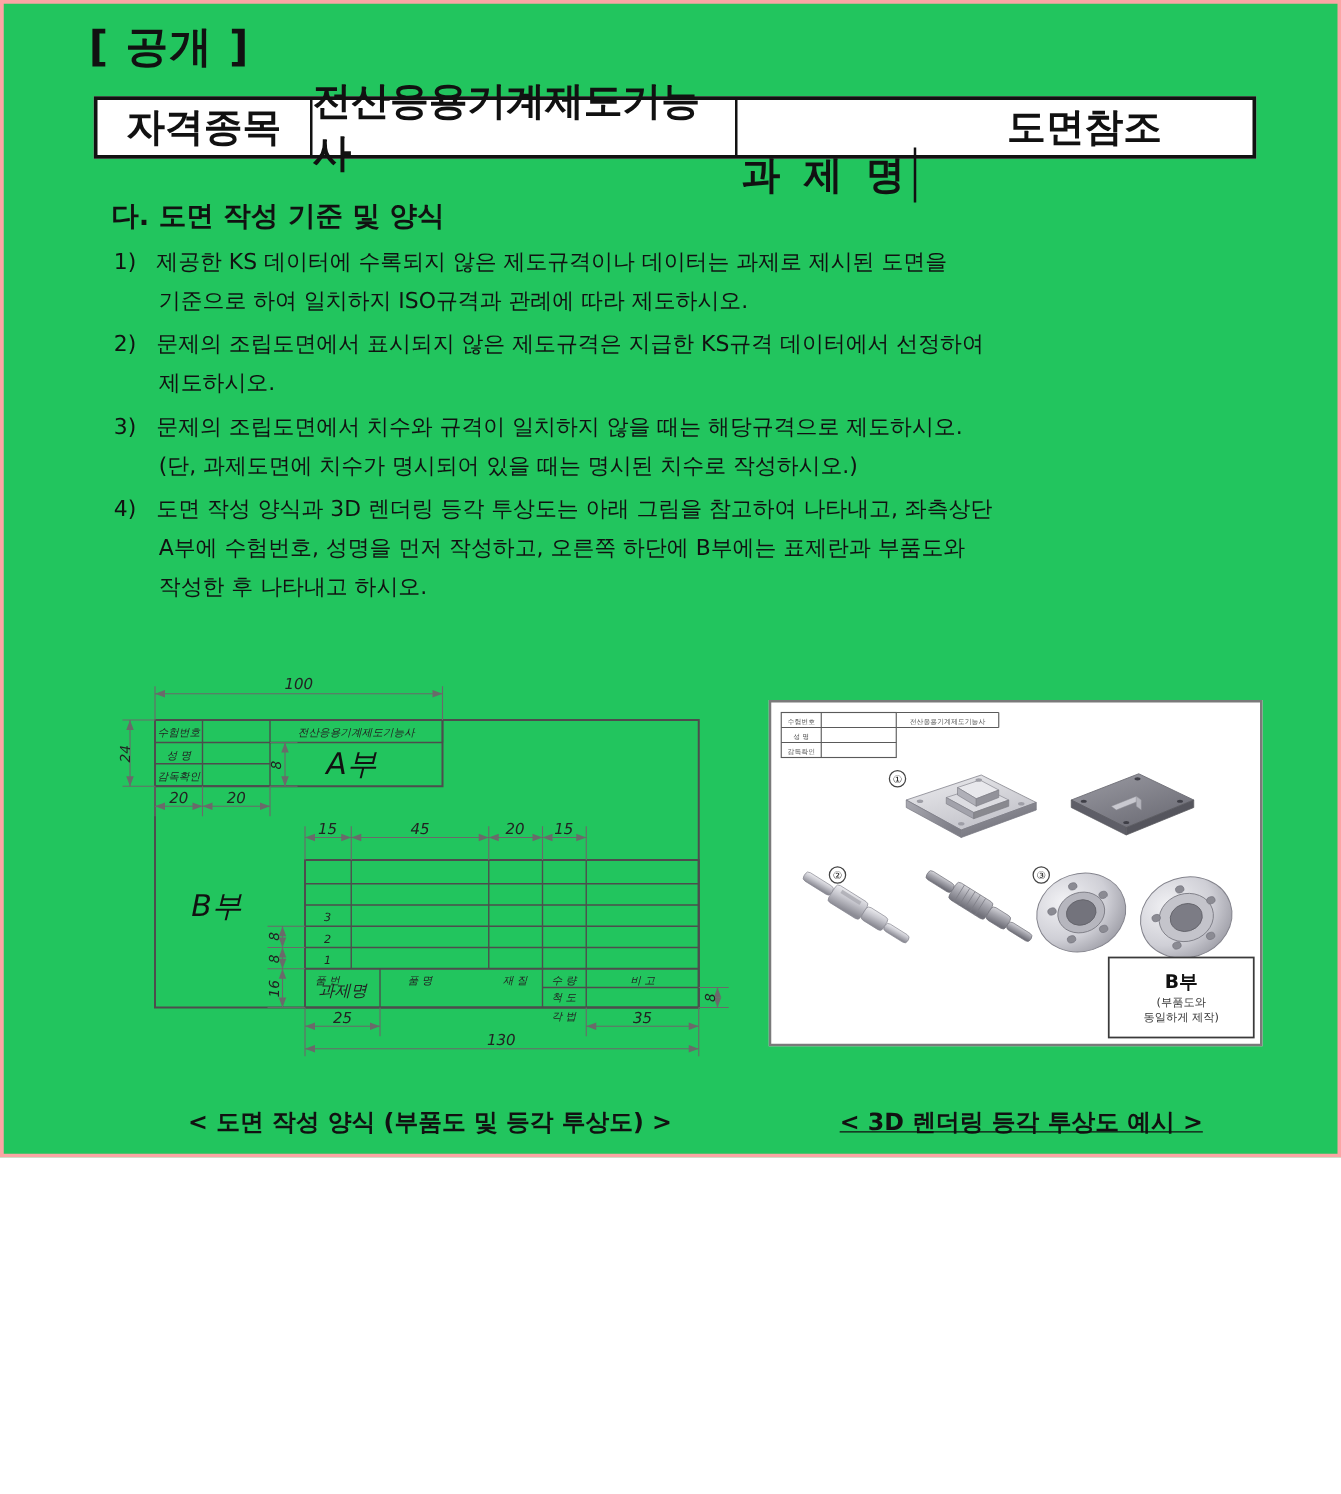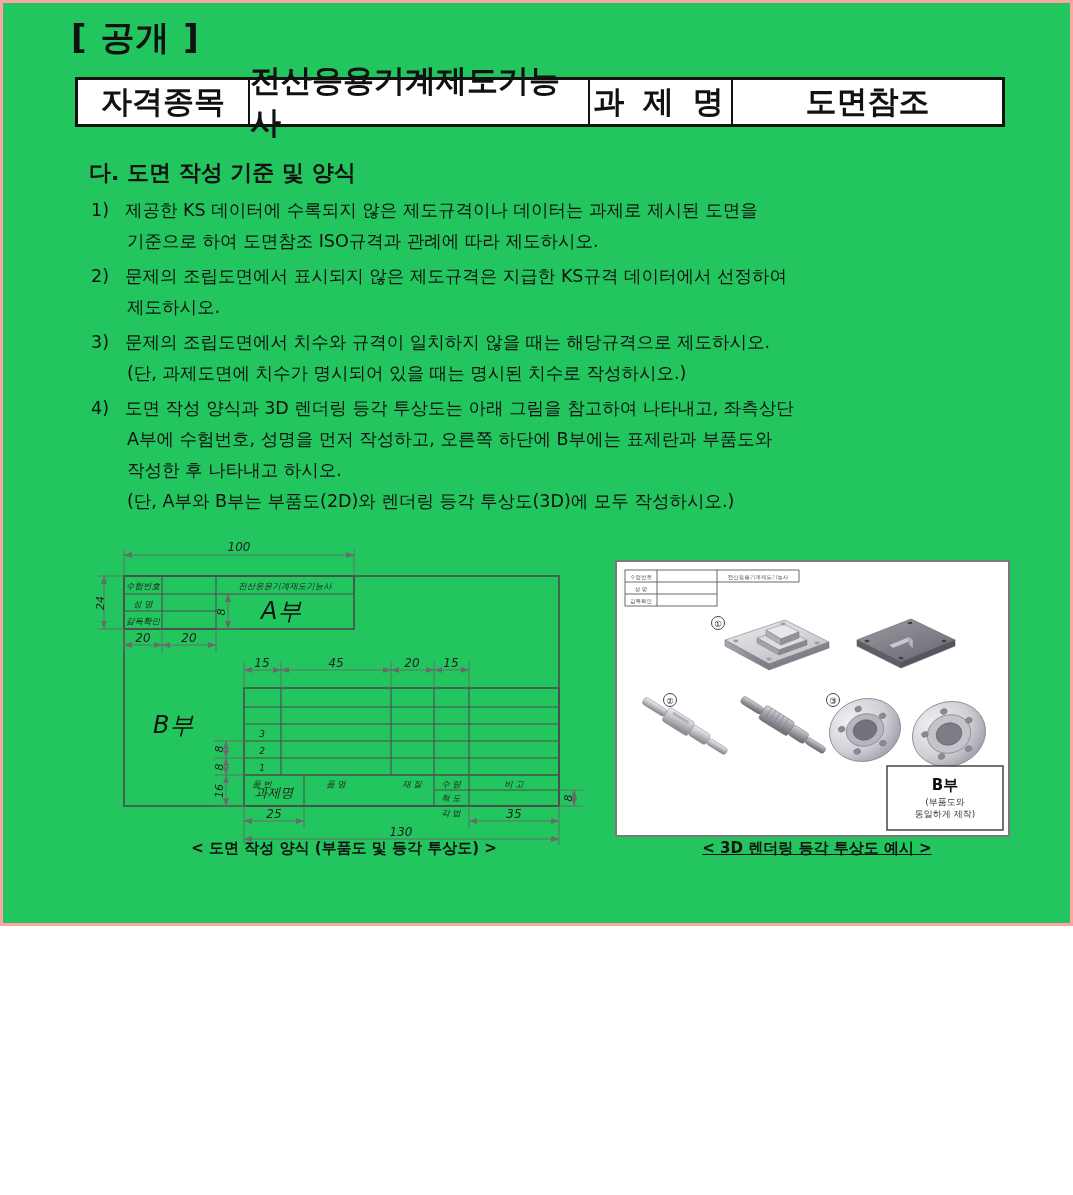--- a/index.html
+++ b/index.html
@@ -48,21 +48,21 @@
     font-size: 31px;
     font-weight: bold;
     color: #111;
     border-right: 2px solid #111;
     box-sizing: border-box;
     height: 100%;
   }
   .hdr-cell:last-child { border-right: none; }
   .hdr-c0 { width: 172px; }
   .hdr-c1 { width: 340px; }
-  .hdr-c2 { width: 143px; letter-spacing: 4px; }
+  .hdr-c2 { width: 143px; letter-spacing: 4px; margin-top: 38px; }
   .hdr-c3 { flex: 1; }
 
   
   .sec-title {
     position: absolute;
     left: 86px;
     top: 155px;
     font-size: 22px;
     font-weight: bold;
     color: #111;
@@ -109,24 +109,24 @@
     left: 612px;
     top: 557px;
     width: 395px;
     height: 277px;
     border: 2px solid #7a7a7a;
     box-sizing: border-box;
     background: #fff;
   }
   .cap {
     position: absolute;
-    font-size: 15px;
+    font-size: 19px;
     font-weight: bold;
     color: #111;
-    top: 836px;
+    top: 882px;
   }
   .cap-left  { left: 96px;  width: 490px; text-align: center; }
   .cap-right { left: 628px; width: 372px; text-align: center; text-decoration: underline; }
 
   svg { display: block; }
   text { font-family: "DejaVu Sans", "Liberation Sans", sans-serif; }
 </style>
 </head>
 <body>
 
@@ -142,21 +142,21 @@
   </div>
 
   <div class="sec-title">다. 도면 작성 기준 및 양식</div>
 
   <div class="items">
 
     <div class="item">
       <div class="item-num">1)</div>
       <div class="item-lines">
         <div class="line">제공한 KS 데이터에 수록되지 않은 제도규격이나 데이터는 과제로 제시된 도면을</div>
-        <div class="line indent">기준으로 하여 도면참조 ISO규격과 관례에 따라 제도하시오.</div>
+        <div class="line indent">기준으로 하여 일치하지 ISO규격과 관례에 따라 제도하시오.</div>
       </div>
     </div>
 
     <div class="item">
       <div class="item-num">2)</div>
       <div class="item-lines">
         <div class="line">문제의 조립도면에서 표시되지 않은 제도규격은 지급한 KS규격 데이터에서 선정하여</div>
         <div class="line indent">제도하시오.</div>
       </div>
     </div>
@@ -168,21 +168,20 @@
         <div class="line indent">(단, 과제도면에 치수가 명시되어 있을 때는 명시된 치수로 작성하시오.)</div>
       </div>
     </div>
 
     <div class="item">
       <div class="item-num">4)</div>
       <div class="item-lines">
         <div class="line">도면 작성 양식과 3D 렌더링 등각 투상도는 아래 그림을 참고하여 나타내고, 좌측상단</div>
         <div class="line indent">A부에 수험번호, 성명을 먼저 작성하고, 오른쪽 하단에 B부에는 표제란과 부품도와</div>
         <div class="line indent">작성한 후 나타내고 하시오.</div>
-        <div class="line indent">(단, A부와 B부는 부품도(2D)와 렌더링 등각 투상도(3D)에 모두 작성하시오.)</div>
       </div>
     </div>
 
   </div>
 
   <div class="fig-left">
     <svg width="512" height="345" viewBox="0 0 512 345">
       <g stroke="#4d4d4d" fill="none" stroke-width="1.1">
 
         <rect x="38" y="43" width="435" height="230" stroke="#4d4d4d" stroke-width="1.6"></rect>

